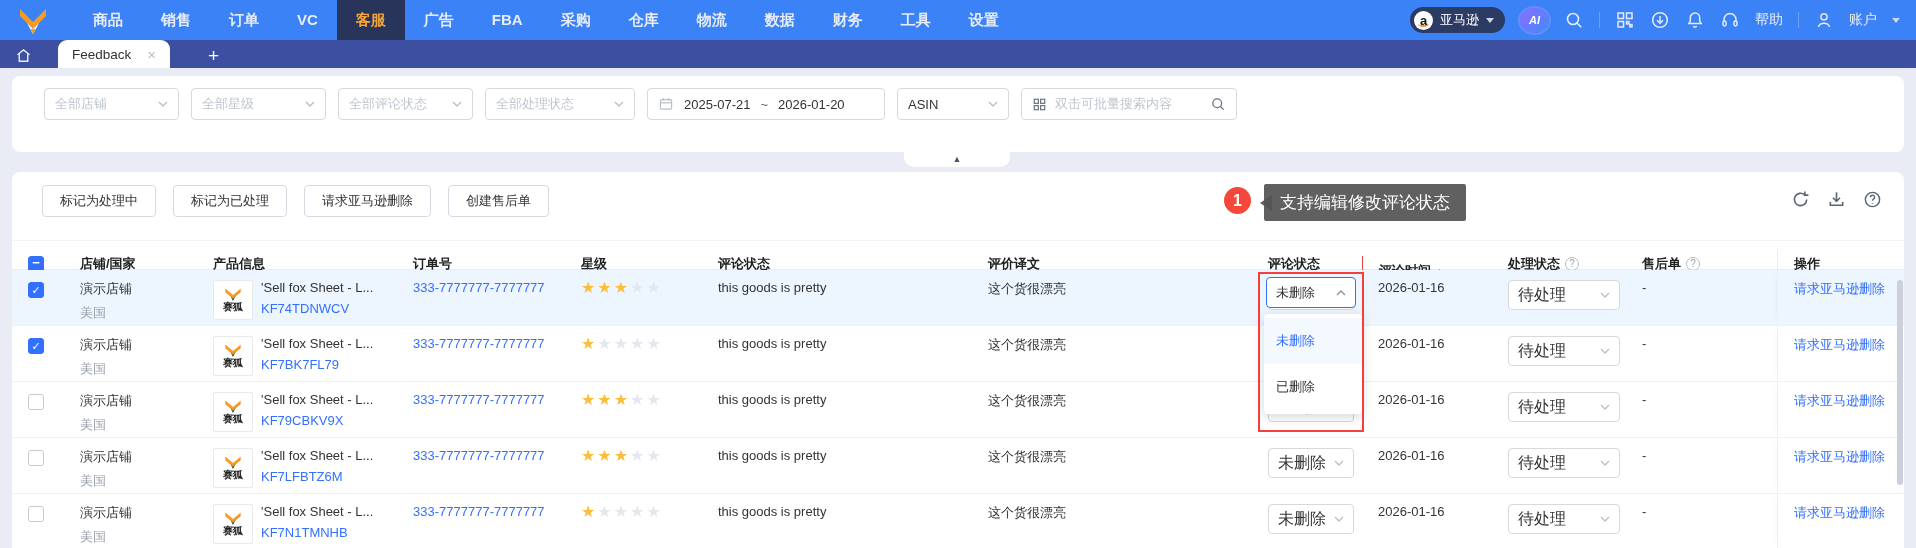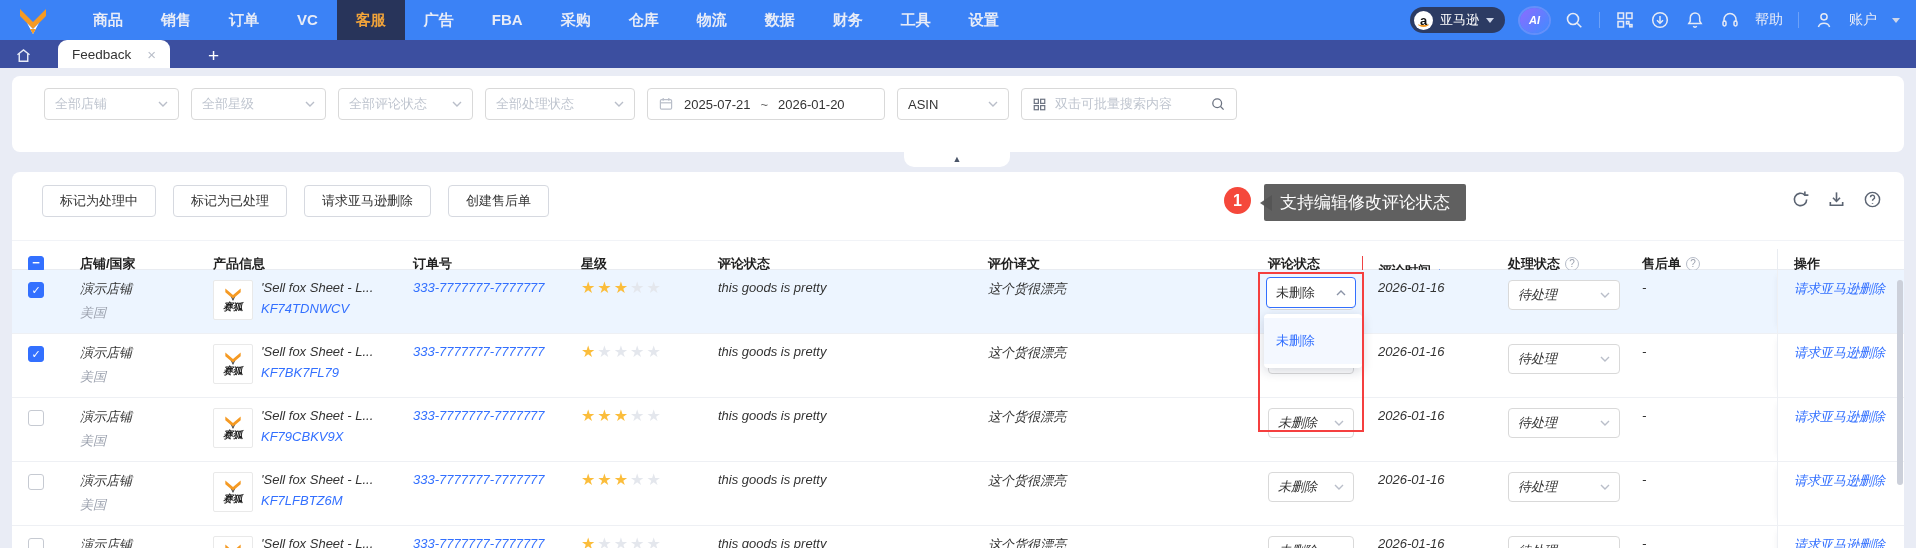--- a/index.html
+++ b/index.html
@@ -71,21 +71,21 @@
   .thead { position:absolute; left:0; top:68px; width:1892px; height:30px; display:grid;
     grid-template-columns:var(--cols); align-items:center; border-top:1px solid #f1f3f7; border-bottom:1px solid #e9ecf1;
     font-size:13px; font-weight:700; color:#222; }
   .hcell { padding-left:16px; display:flex; align-items:center; gap:5px; white-space:nowrap; }
   .hcell.c-time { border-left:1px solid #ef4444; height:30px;margin-top:15px; }
   .hcell.c-action { border-left:1px solid #e9ecf1; height:30px; }
   .sort-arrow { color:#3370ff; font-size:13px; font-weight:400; }
   .qmark { width:14px; height:14px; border:1px solid #b6bcc8; border-radius:50%; color:#9aa0ad; font-size:10px;
     font-weight:400; display:flex; align-items:center; justify-content:center; }
   .rows { position:absolute; left:0; top:98px; width:1892px; }
-  .row { display:grid; grid-template-columns:var(--cols); height:64px; border-bottom:1px solid #eef0f4; font-size:13px;font-style:italic; }
+  .row { display:grid; grid-template-columns:var(--cols); height:56px; border-bottom:1px solid #eef0f4; font-size:13px; }
   .row.selected { background:#edf5ff; }
   .cell { padding:10px 0 0 16px; white-space:nowrap; overflow:hidden; }
   .cell.c-cb { padding:12px 0 0 16px; }
   .cell.c-action { border-left:1px solid #eef0f4; box-shadow:-6px 0 6px -6px rgba(20,30,60,.06); }
   .cb { width:16px; height:16px; border:1px solid #c6cad2; border-radius:3px; background:#fff; display:flex;
     align-items:center; justify-content:center; cursor:pointer; font-size:11px; color:#fff; }
   .cb.checked { background:#3370ff; border-color:#3370ff; }
   .cb.checked::after { content:"✓"; }
   .cb.indeterminate { background:#3370ff; border-color:#3370ff; }
   .cb.indeterminate::after { content:"−"; font-size:13px; margin-top:-2px; }
@@ -95,21 +95,21 @@
   .thumb { width:40px; height:40px; border:1px solid #e9e9e9; border-radius:2px; display:flex; flex-direction:column;
     align-items:center; justify-content:center; gap:1px; background:#fff; flex:none; }
   .thumb .brand-cn { font-size:10px; font-weight:700; color:#222; line-height:1; }
   .prod-title { color:#333; }
   .link { color:#3370ff; cursor:pointer; }
   .prod-code { margin-top:6px; }
   .stars { font-size:16px; letter-spacing:2px; margin-top:-2px; }
   .star { color:#e4e7ed; }
   .star.filled { color:#fbbd3b; }
   .sel { height:30px; border:1px solid #d9d9d9; border-radius:4px; background:#fff; display:flex; align-items:center;
-    justify-content:space-between; padding:0 9px; font-size:13px; color:#333; cursor:pointer; }
+    justify-content:space-between; padding:0 9px; font-size:16px; color:#333; cursor:pointer; }
   .sel.w86 { width:86px; } .sel.w112 { width:112px; }
 
   
   .red-frame { position:absolute; left:1258px; top:272px; width:106px; height:160px; border:2px solid #f53f3f; z-index:32; pointer-events:none; }
   .status-select-open { position:absolute; left:1266px; top:277px; width:90px; height:31px; border:1px solid #3370ff;
     border-radius:4px; background:#fff; display:flex; align-items:center; justify-content:space-between; padding:0 9px;
     font-size:13px; color:#333; z-index:31; cursor:pointer; }
   .status-panel { position:absolute; left:1264px; top:314px; width:98px; background:#fff; border-radius:4px;
     box-shadow:0 3px 12px rgba(15,25,60,.18); padding:4px 0; z-index:31; }
   .status-option { height:46px; line-height:46px; padding-left:12px; font-size:13px; color:#333; cursor:pointer; }
@@ -646,20 +646,21 @@
 <div class="status-select-open">
   <span>未删除</span>
   <svg width="10" height="6" viewBox="0 0 10 6" fill="none" stroke="#8a93a6" stroke-width="1.4">
       <polyline points="1,5 5,1 9,5"></polyline>
     </svg>
 </div>
 <div class="status-panel">
 
     <div class="status-option sel-opt">未删除</div>
 
+    <div class="status-option">已删除</div>
 
 </div>
 <div class="red-frame"></div>
 
 <div class="anno-badge">1</div>
 <div class="anno-arrow"></div>
 <div class="anno-tip">支持编辑修改评论状态</div>
 
 <div class="scroll-thumb"></div>
 

